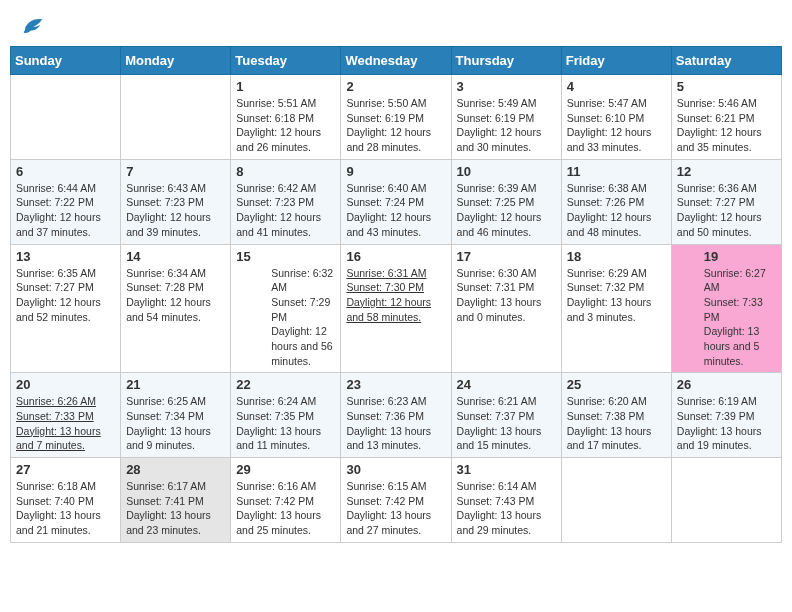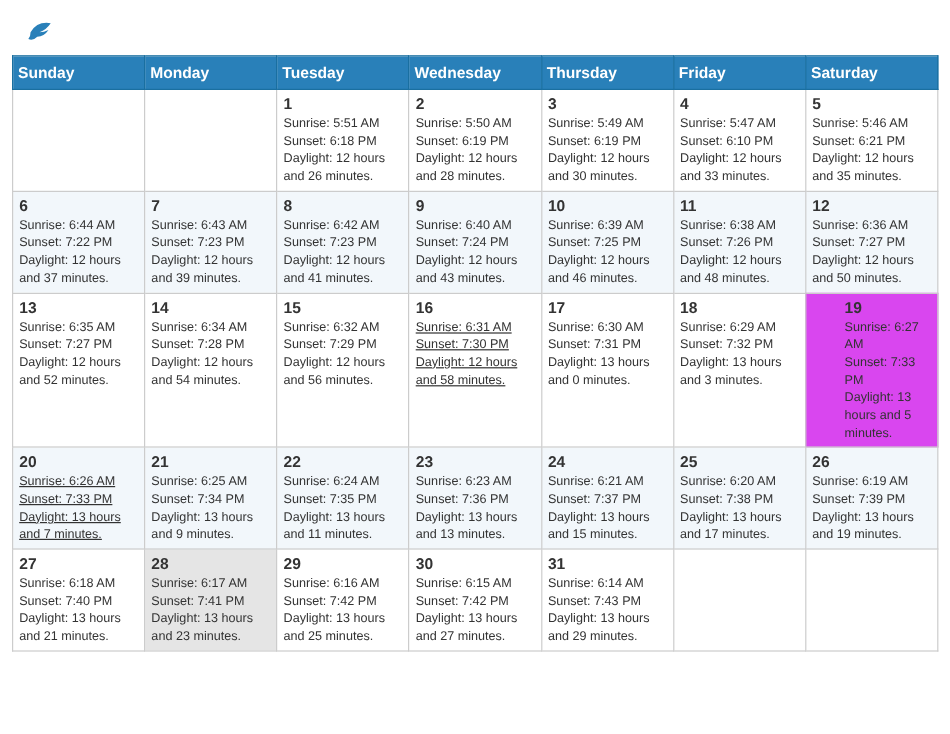--- a/index.html
+++ b/index.html
@@ -214,21 +214,21 @@
 Daylight: 12 hours and 52 minutes.</div>
         </td>
         <td style="background-color: rgb(255, 255, 255);">
           <span class="day-number">14</span>
           <div class="day-info" style="white-space: pre-line;">Sunrise: 6:34 AM
 Sunset: 7:28 PM
 Daylight: 12 hours and 54 minutes.</div>
         </td>
         <td style="background-color: rgb(255, 255, 255);">
           <span class="day-number">15</span>
-          <div class="day-info" style="white-space: pre-line;">Sunrise: 6:32 AM
+          <div class="day-info" style="white-space: pre-line; margin-left: 35px;">Sunrise: 6:32 AM
 Sunset: 7:29 PM
 Daylight: 12 hours and 56 minutes.</div>
         </td>
         <td style="background-color: rgb(255, 255, 255);">
           <span class="day-number">16</span>
           <div class="day-info" style="white-space: pre-line; text-decoration: underline;">Sunrise: 6:31 AM
 Sunset: 7:30 PM
 Daylight: 12 hours and 58 minutes.</div>
         </td>
         <td style="background-color: rgb(255, 255, 255);">
@@ -236,21 +236,21 @@
           <div class="day-info" style="white-space: pre-line;">Sunrise: 6:30 AM
 Sunset: 7:31 PM
 Daylight: 13 hours and 0 minutes.</div>
         </td>
         <td style="background-color: rgb(255, 255, 255);">
           <span class="day-number">18</span>
           <div class="day-info" style="white-space: pre-line;">Sunrise: 6:29 AM
 Sunset: 7:32 PM
 Daylight: 13 hours and 3 minutes.</div>
         </td>
-        <td style="background-color: #d946ef; padding-left: 32px;">
+        <td style="background-color: #f9a8d4; padding-left: 32px;">
           <span class="day-number">19</span>
           <div class="day-info" style="white-space: pre-line;">Sunrise: 6:27 AM
 Sunset: 7:33 PM
 Daylight: 13 hours and 5 minutes.</div>
         </td>
       </tr>
       <tr>
         <td style="background-color: rgb(242, 247, 251);">
           <span class="day-number">20</span>
           <div class="day-info" style="white-space: pre-line; text-decoration: underline;">Sunrise: 6:26 AM

